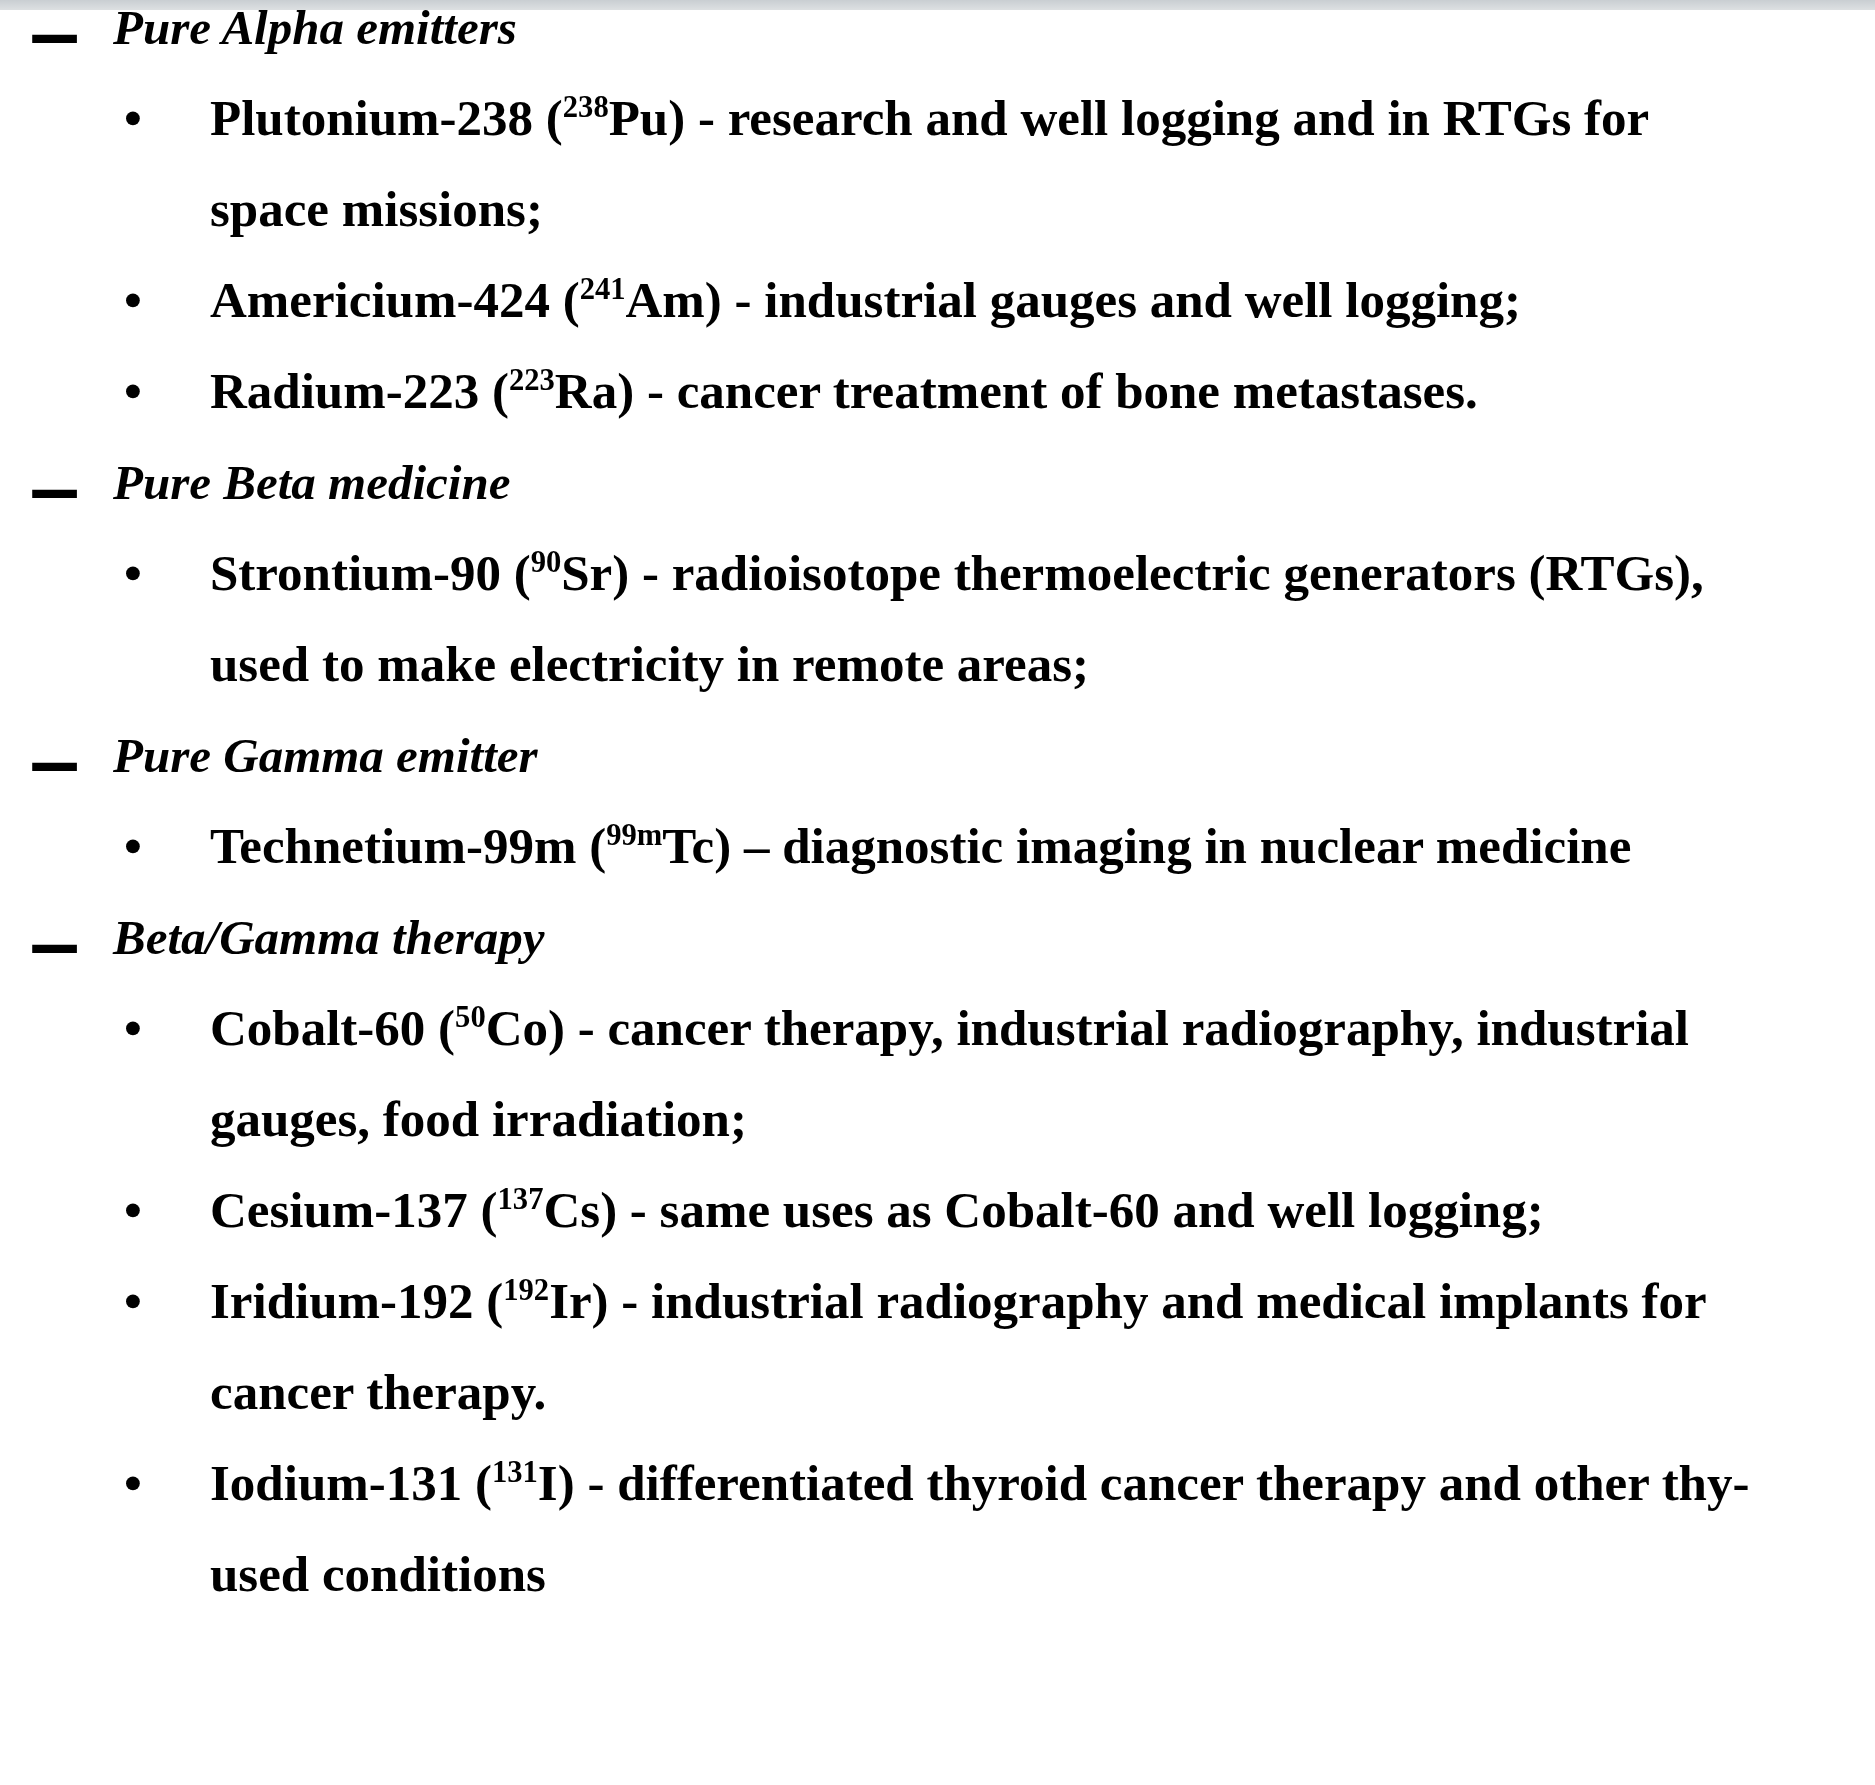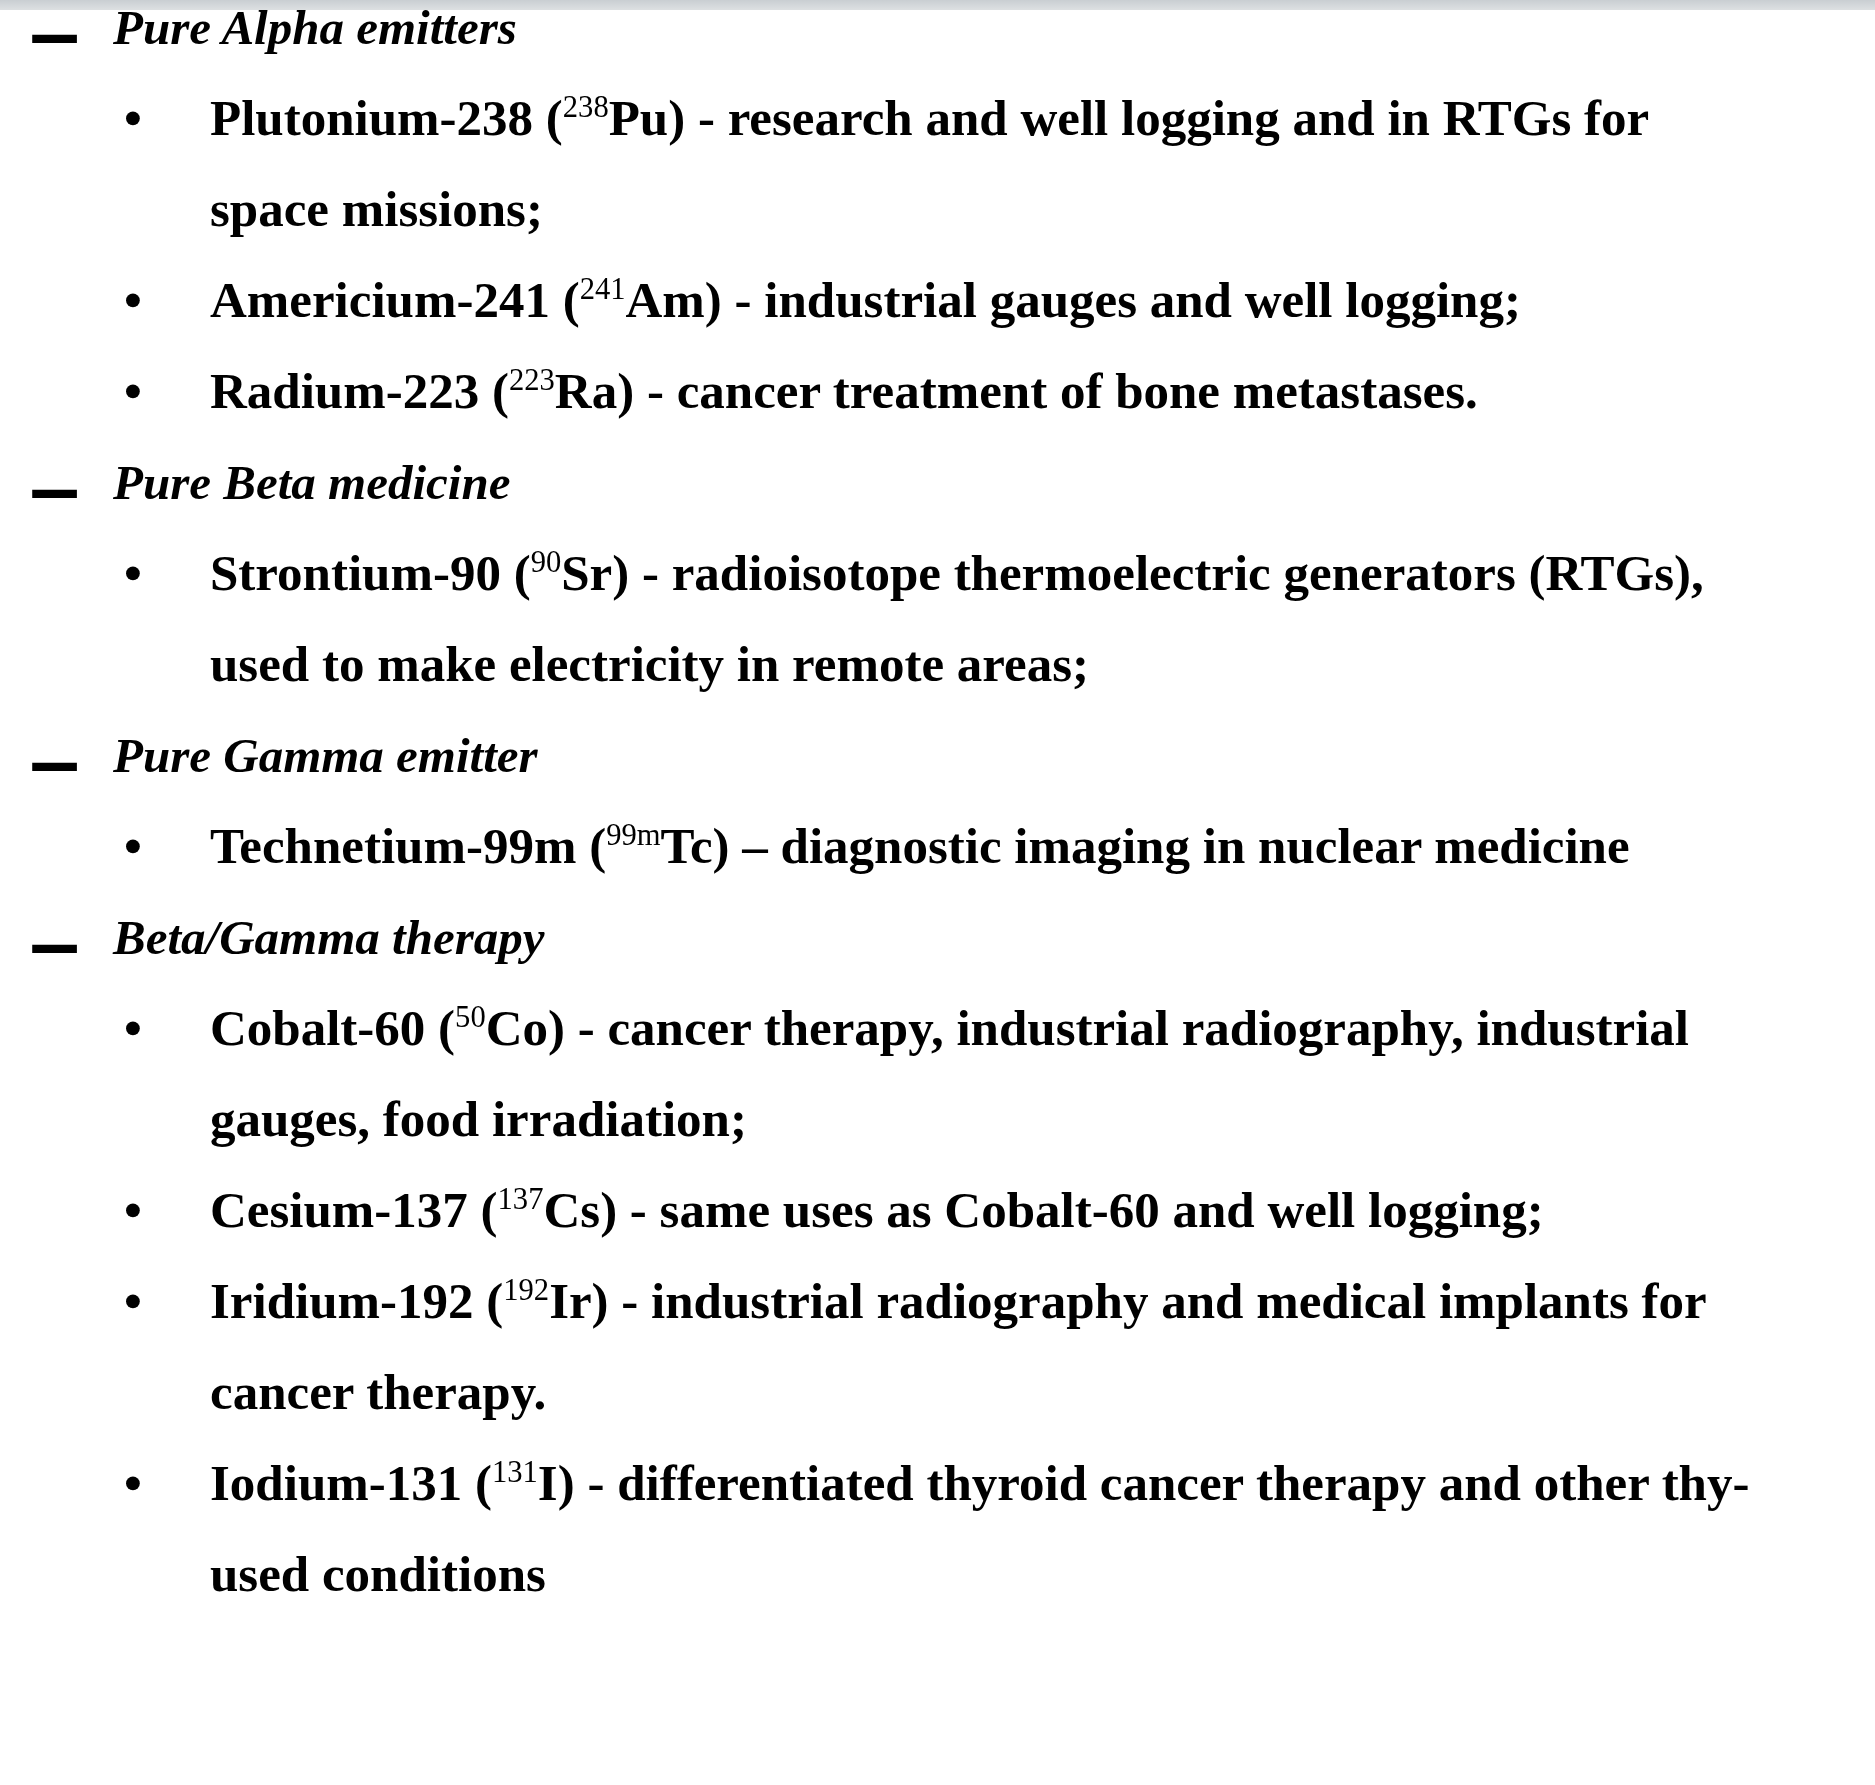--- a/index.html
+++ b/index.html
@@ -56,21 +56,21 @@
     position:absolute;
     left:124px;
     top:0;
     height:91px;
     line-height:91px;
     font-size:51px;
   }
   .l1,.l2{white-space:nowrap;line-height:91px;}
   sup.ssup{
     font-size:0.6em;
-    font-weight:normal;
+    font-weight:bold;
     line-height:0;
   }
 </style>
 </head>
 <body>
 
 <div class="page">
   <div class="topbar"></div>
 
   <div class="content">
@@ -84,21 +84,21 @@
       <span class="dot">•</span>
       <div class="itext">
         <div class="l1"><span>Plutonium-238 (</span><sup class="ssup">238</sup><span>Pu) - research and well logging and in RTGs for</span></div>
         <div class="l2">space missions;</div>
       </div>
     </div>
 
     <div class="row i">
       <span class="dot">•</span>
       <div class="itext">
-        <div class="l1"><span>Americium-241 (</span><sup class="ssup">241</sup><span>Am) - industrial gauges and well logging;</span></div>
+        <div class="l1"><span>Americium-424 (</span><sup class="ssup">241</sup><span>Am) - industrial gauges and well logging;</span></div>
         <div class="l2"></div>
       </div>
     </div>
 
     <div class="row i">
       <span class="dot">•</span>
       <div class="itext">
         <div class="l1"><span>Radium-223 (</span><sup class="ssup">223</sup><span>Ra) - cancer treatment of bone metastases.</span></div>
         <div class="l2"></div>
       </div>

